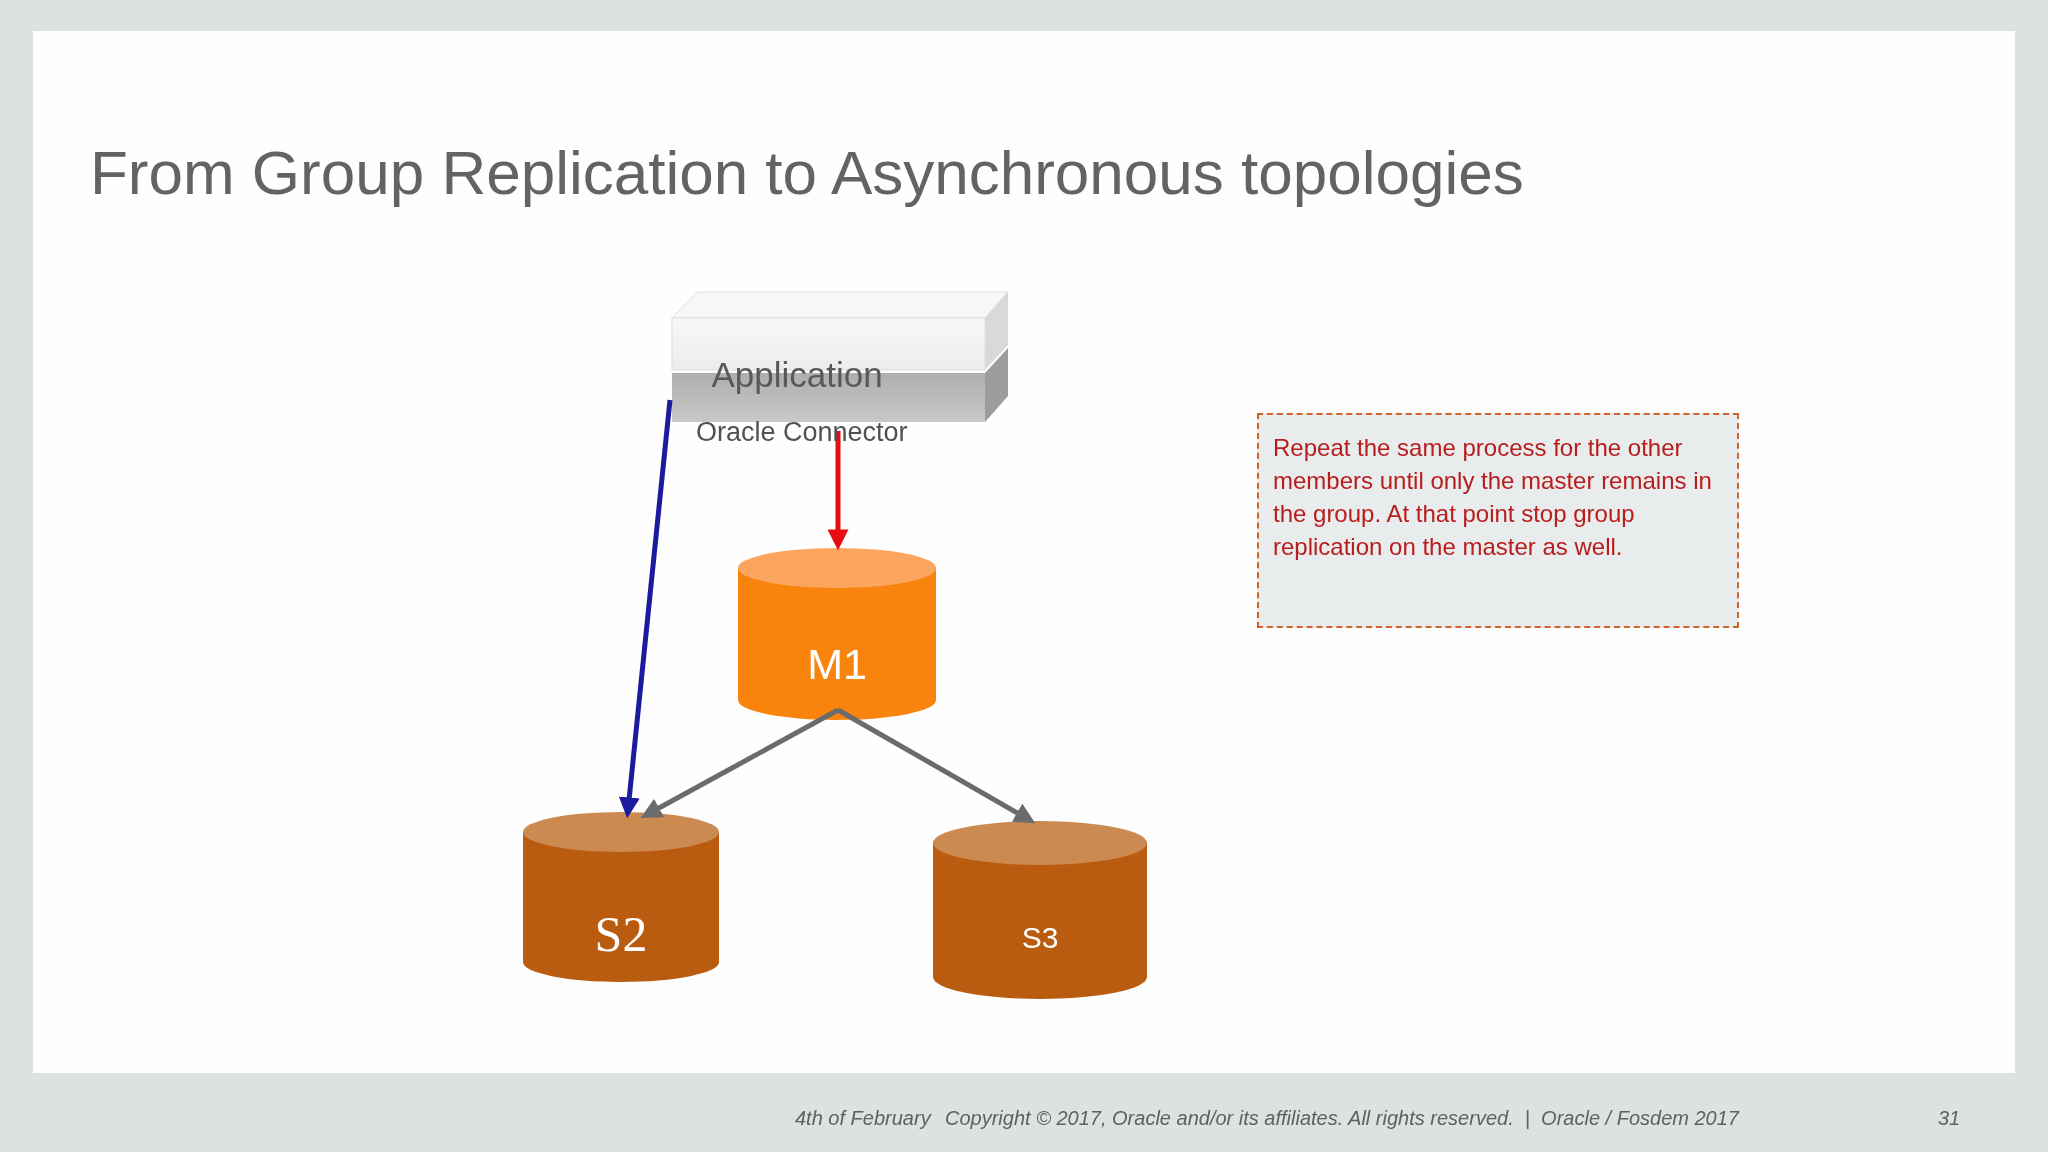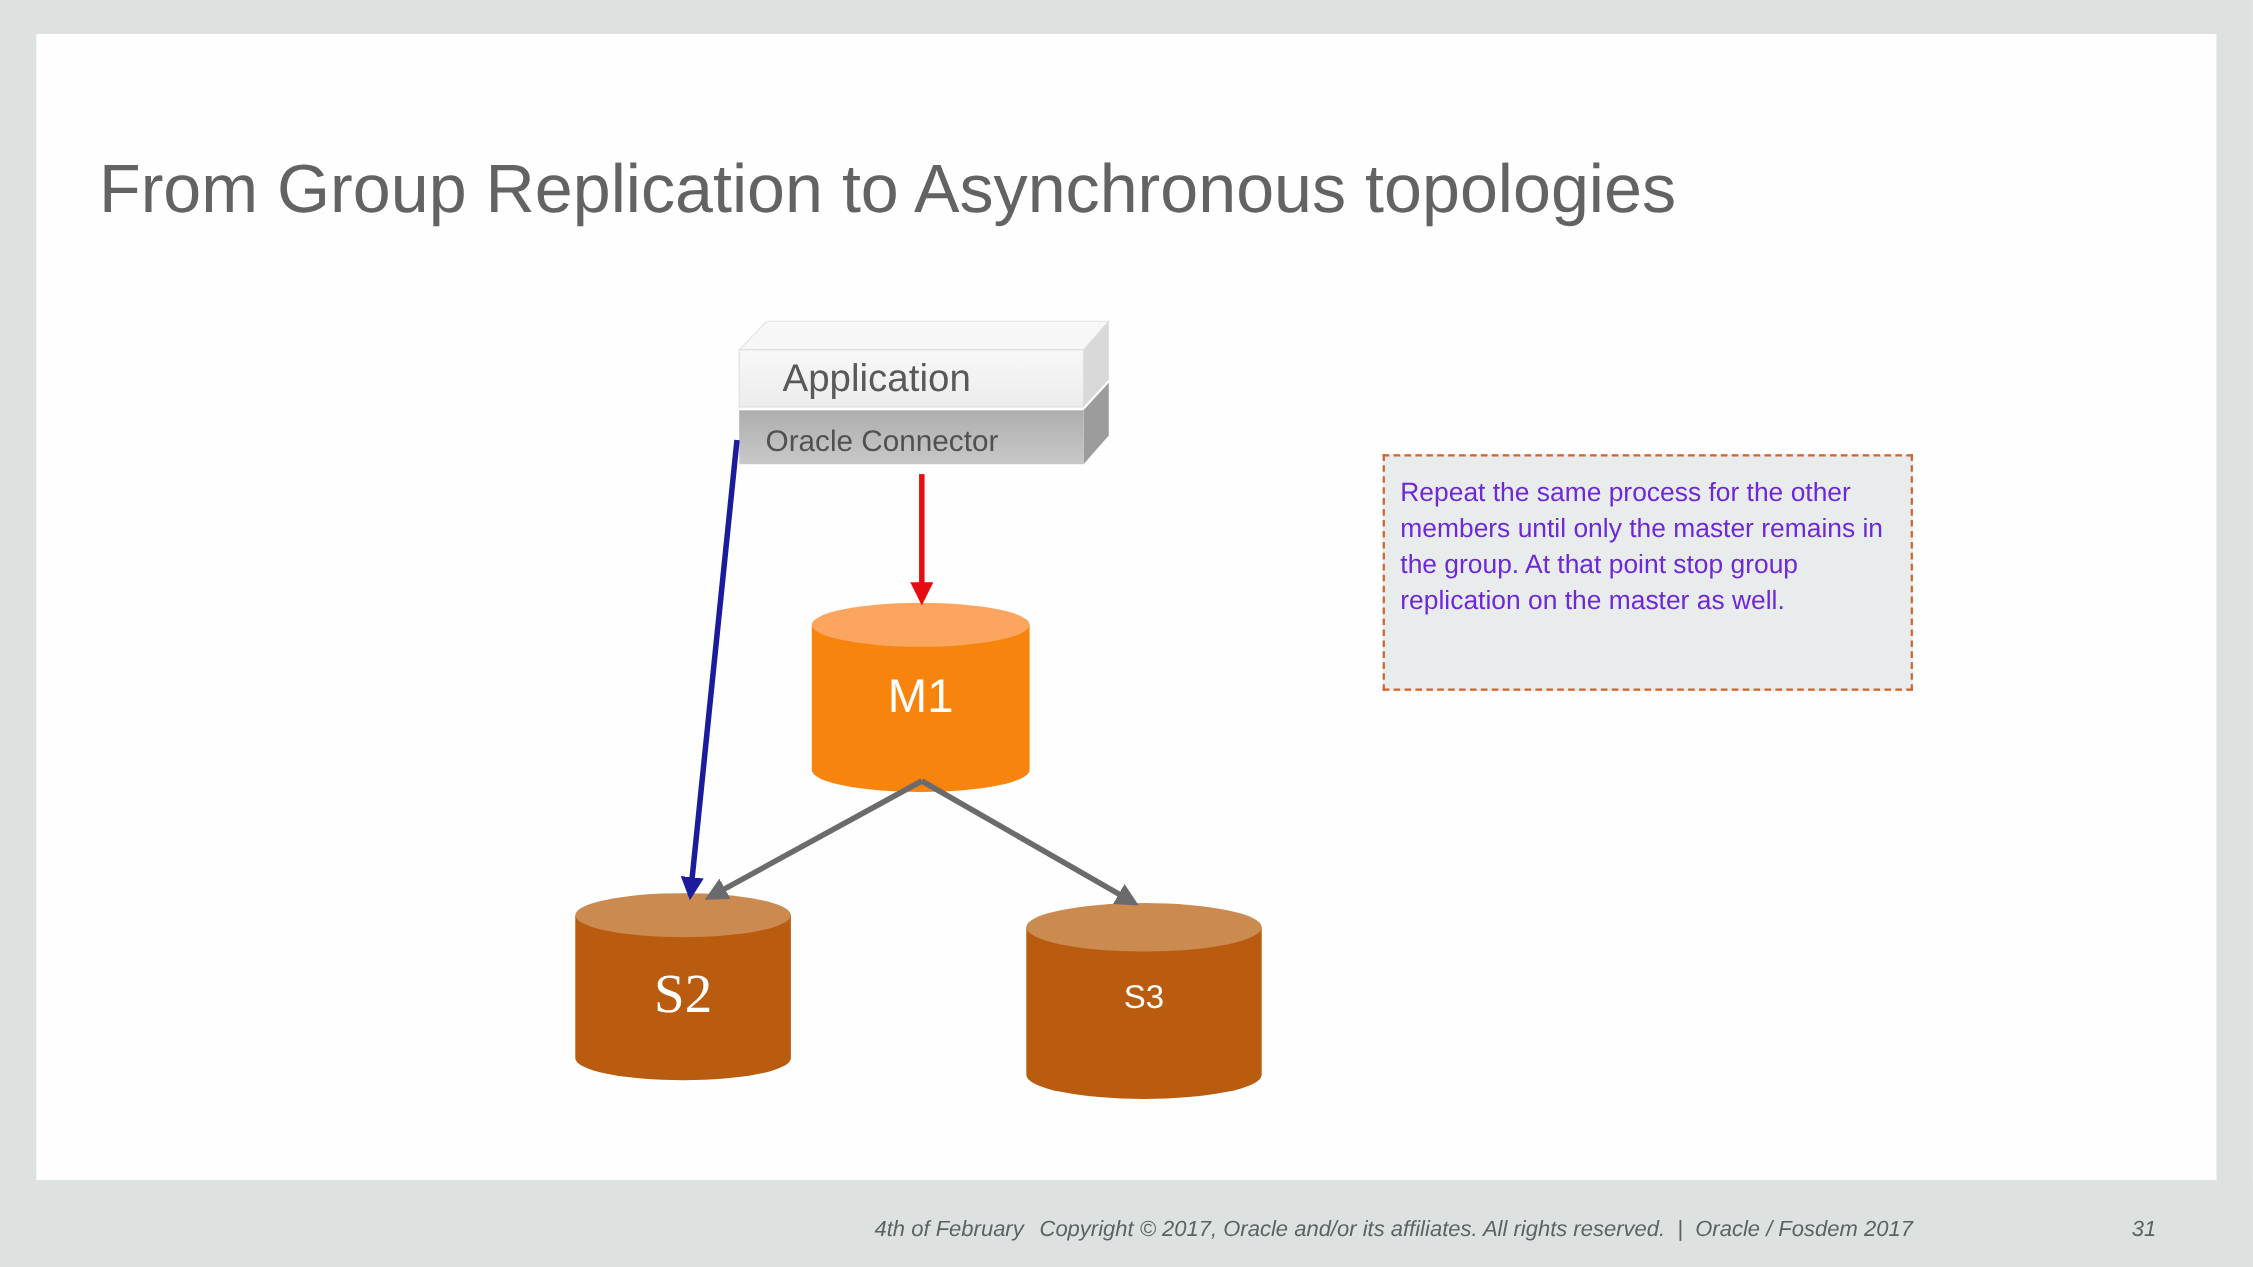--- a/index.html
+++ b/index.html
@@ -17,39 +17,39 @@
   }
 
   .slide-title{
     position:absolute;left:90px;top:142px;width:1800px;
     font-size:62px;line-height:1;color:#636363;letter-spacing:0px;
     white-space:nowrap;
   }
 
   .diagram-svg{position:absolute;left:0;top:0;width:2048px;height:1152px;}
 
-  .overlay-label{position:absolute;line-height:1;}
+  .overlay-label{position:absolute;line-height:1;margin-top:31px;}
   .app-label{left:672px;top:326px;width:250px;text-align:center;
     font-size:35px;color:#595959;}
   .connector-label{left:696px;top:388px;width:300px;text-align:left;
     font-size:27px;color:#515151;}
   .node-label{color:#ffffff;text-align:center;width:200px;}
   .m1-label{left:737px;top:612px;font-size:43px;}
   .s2-label{left:521px;top:878px;font-size:50px;font-family:Liberation Serif, serif;}
   .s3-label{left:940px;top:892px;font-size:30px;}
 
   .note-box{
     position:absolute;left:1257px;top:413px;width:482px;height:215px;
     box-sizing:border-box;
     border:2px dashed #d4622b;
     background:#e9eced;
     padding:16px 14px;
   }
   .note-text{
-    font-size:24px;line-height:33px;color:#6d28d9;
+    font-size:24px;line-height:33px;color:#b91c1c;
   }
 
   .footer-band{
     position:absolute;left:0;top:1073px;width:2048px;height:79px;
     background:#dde2e0;
   }
 
   .oracle-logo{
     position:absolute;left:88px;top:1050px;width:274px;height:102px;
     background:linear-gradient(180deg,#c00910 0%,#ed1220 55%,#e81622 100%);

